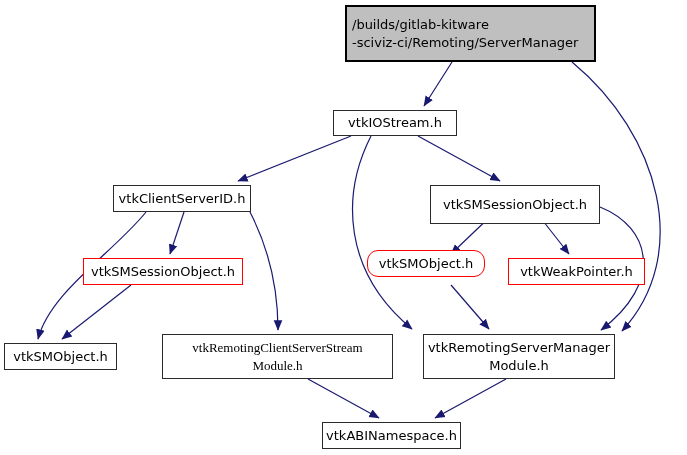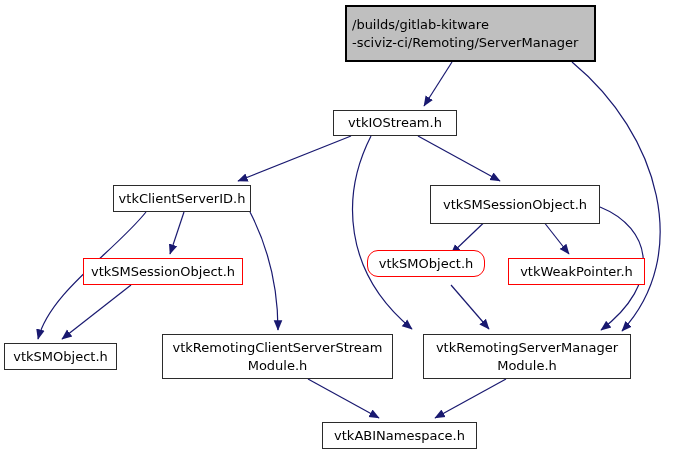--- a/index.html
+++ b/index.html
@@ -68,25 +68,25 @@
       </div>
       <div class="node truncated" style="left: 367px; top: 250px; width: 118px; height: 27px; border-radius: 11px;">
         <span class="line">vtkSMObject.h</span>
       </div>
       <div class="node truncated" style="left: 508px; top: 258px; width: 137px; height: 27px; text-align: center;">
         <span class="line">vtkWeakPointer.h</span>
       </div>
       <div class="node normal" style="left: 4px; top: 343px; width: 113px; height: 27px;">
         <span class="line">vtkSMObject.h</span>
       </div>
-      <div class="node normal" style="left: 162px; top: 334px; width: 231px; height: 45px;">
+      <div class="node normal" style="left: 162px; top: 334px; width: 231px; height: 45px; font-family: Liberation Serif, serif;">
         <span class="line">vtkRemotingClientServerStream</span>
         <span class="line">Module.h</span>
       </div>
-      <div class="node normal" style="left: 423px; top: 334px; width: 208px; height: 45px;">
+      <div class="node normal" style="left: 423px; top: 334px; width: 192px; height: 45px;">
         <span class="line">vtkRemotingServerManager</span>
         <span class="line">Module.h</span>
       </div>
-      <div class="node normal" style="left: 322px; top: 422px; width: 155px; height: 27px;">
+      <div class="node normal" style="left: 322px; top: 422px; width: 139px; height: 27px;">
         <span class="line">vtkABINamespace.h</span>
       </div>
     </div>
 </div>
 
 </body></html>

